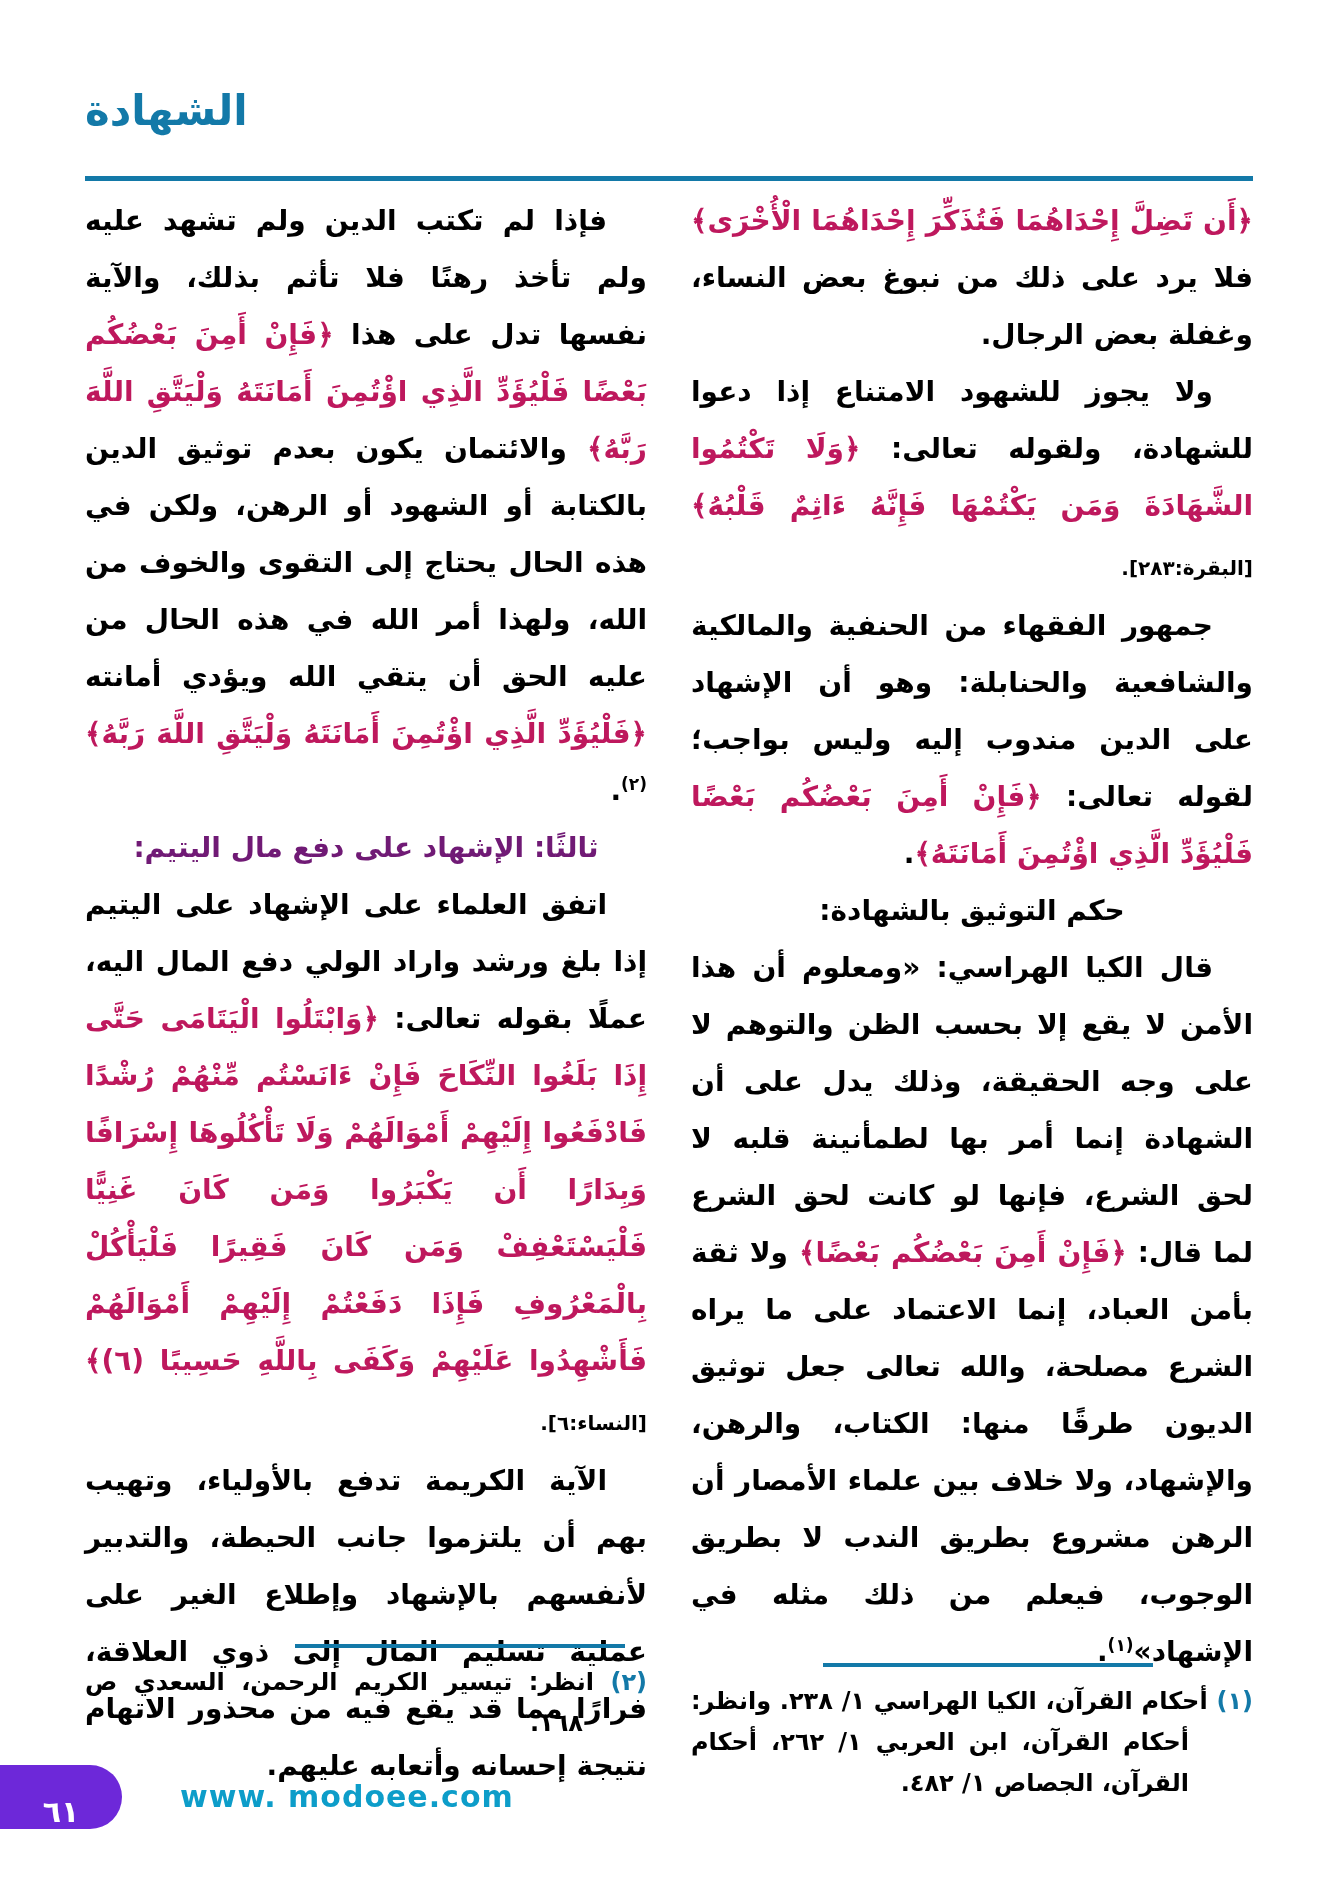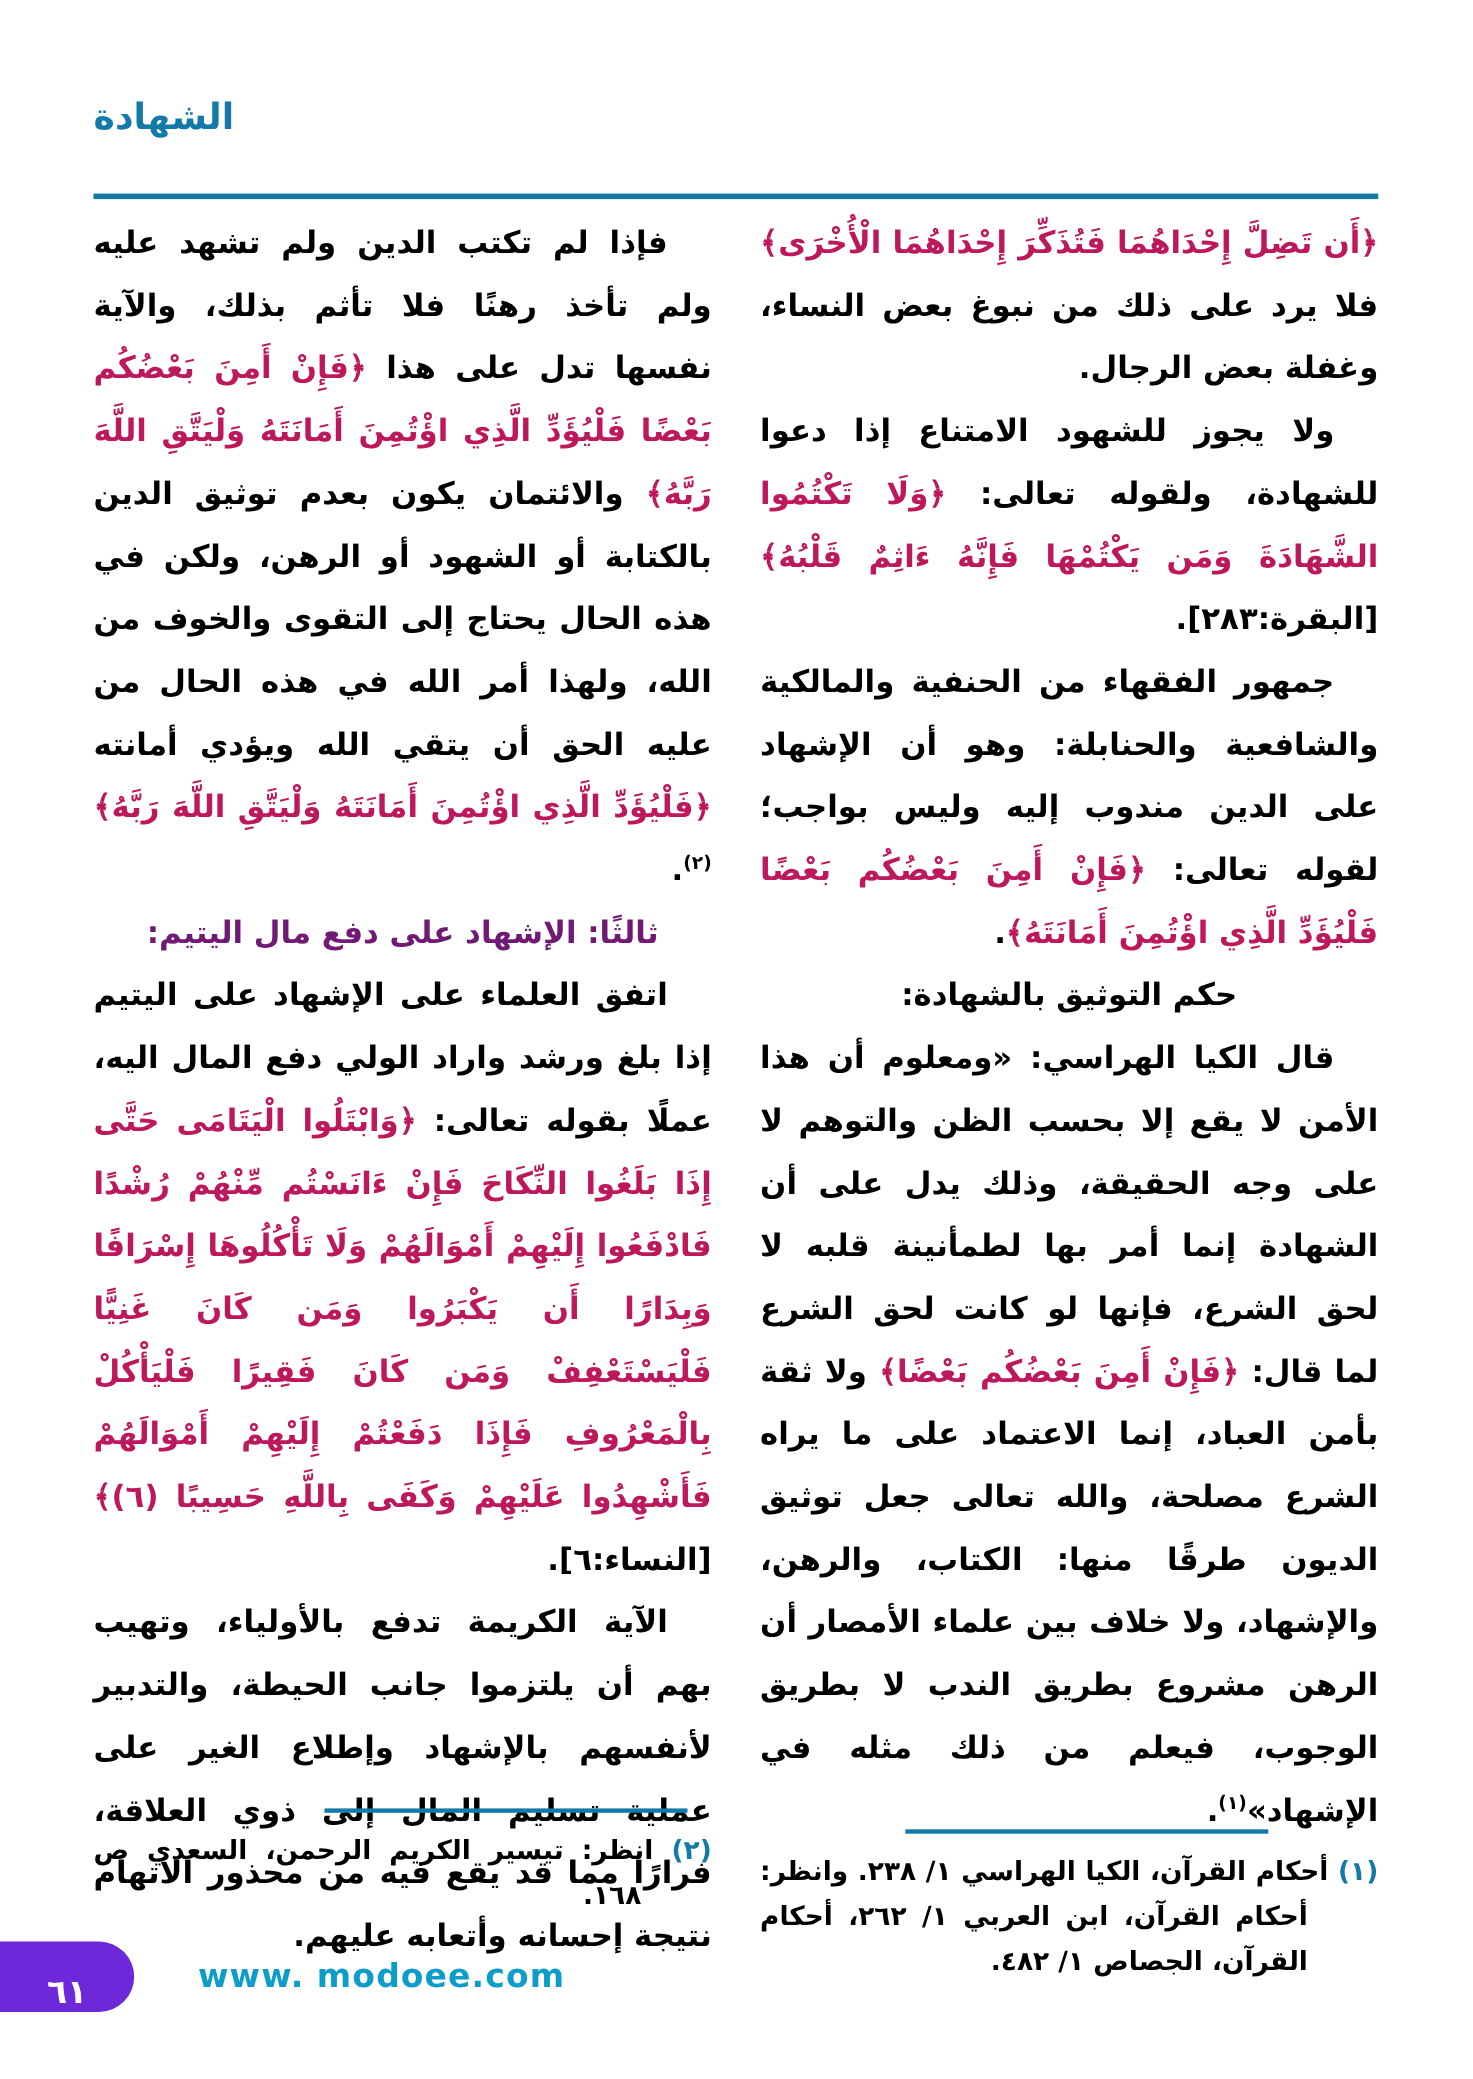--- a/index.html
+++ b/index.html
@@ -6,21 +6,21 @@
   #page{
     position:relative;
     width:1339px;height:1890px;
     background:#ffffff;
     font-family:"DejaVu Sans", sans-serif;
     overflow:hidden;
   }
   
   .header-title{
     position:absolute;left:85px;top:86px;
-    color:#1379a8;font-size:33px;font-weight:bold;
+    color:#1379a8;font-size:42px;font-weight:bold;
     direction:rtl;
   }
   .header-rule{
     position:absolute;left:85px;top:176px;
     width:1168px;height:5px;background:#1379a8;
   }
   
   .column{
     position:absolute;top:192px;width:562px;
     direction:rtl;
@@ -28,21 +28,21 @@
   .col-right{right:86px;height:1612px;}
   .col-left{left:85px;height:1552px;}
   .para{
     margin:0;color:#000;font-size:28px;font-weight:bold;
     line-height:57px;text-align:justify;text-justify:inter-word;
   }
   .para.indent{text-indent:40px;}
   .para.heading-black{text-align:center;text-indent:0;}
   .para.heading-teal{color:#701a75;text-align:center;text-indent:0;}
   .seg-quran{color:#be185d;}
-  .seg-ref{font-size:28px;}
+  .seg-ref{font-size:20px;}
   .seg-fnmark{font-size:17px;vertical-align:super;line-height:0;}
   
   .footnotes{position:absolute;bottom:0;right:0;width:100%;direction:rtl;}
   .fn-divider{width:330px;height:4px;background:#1379a8;margin-bottom:14px;}
   .col-right .fn-divider{margin-right:100px;}
   .col-left .fn-divider{margin-right:22px;}
   .fn-entry{
     color:#000;font-size:24px;font-weight:bold;line-height:41px;
     text-align:justify;padding-right:64px;text-indent:-64px;
   }

